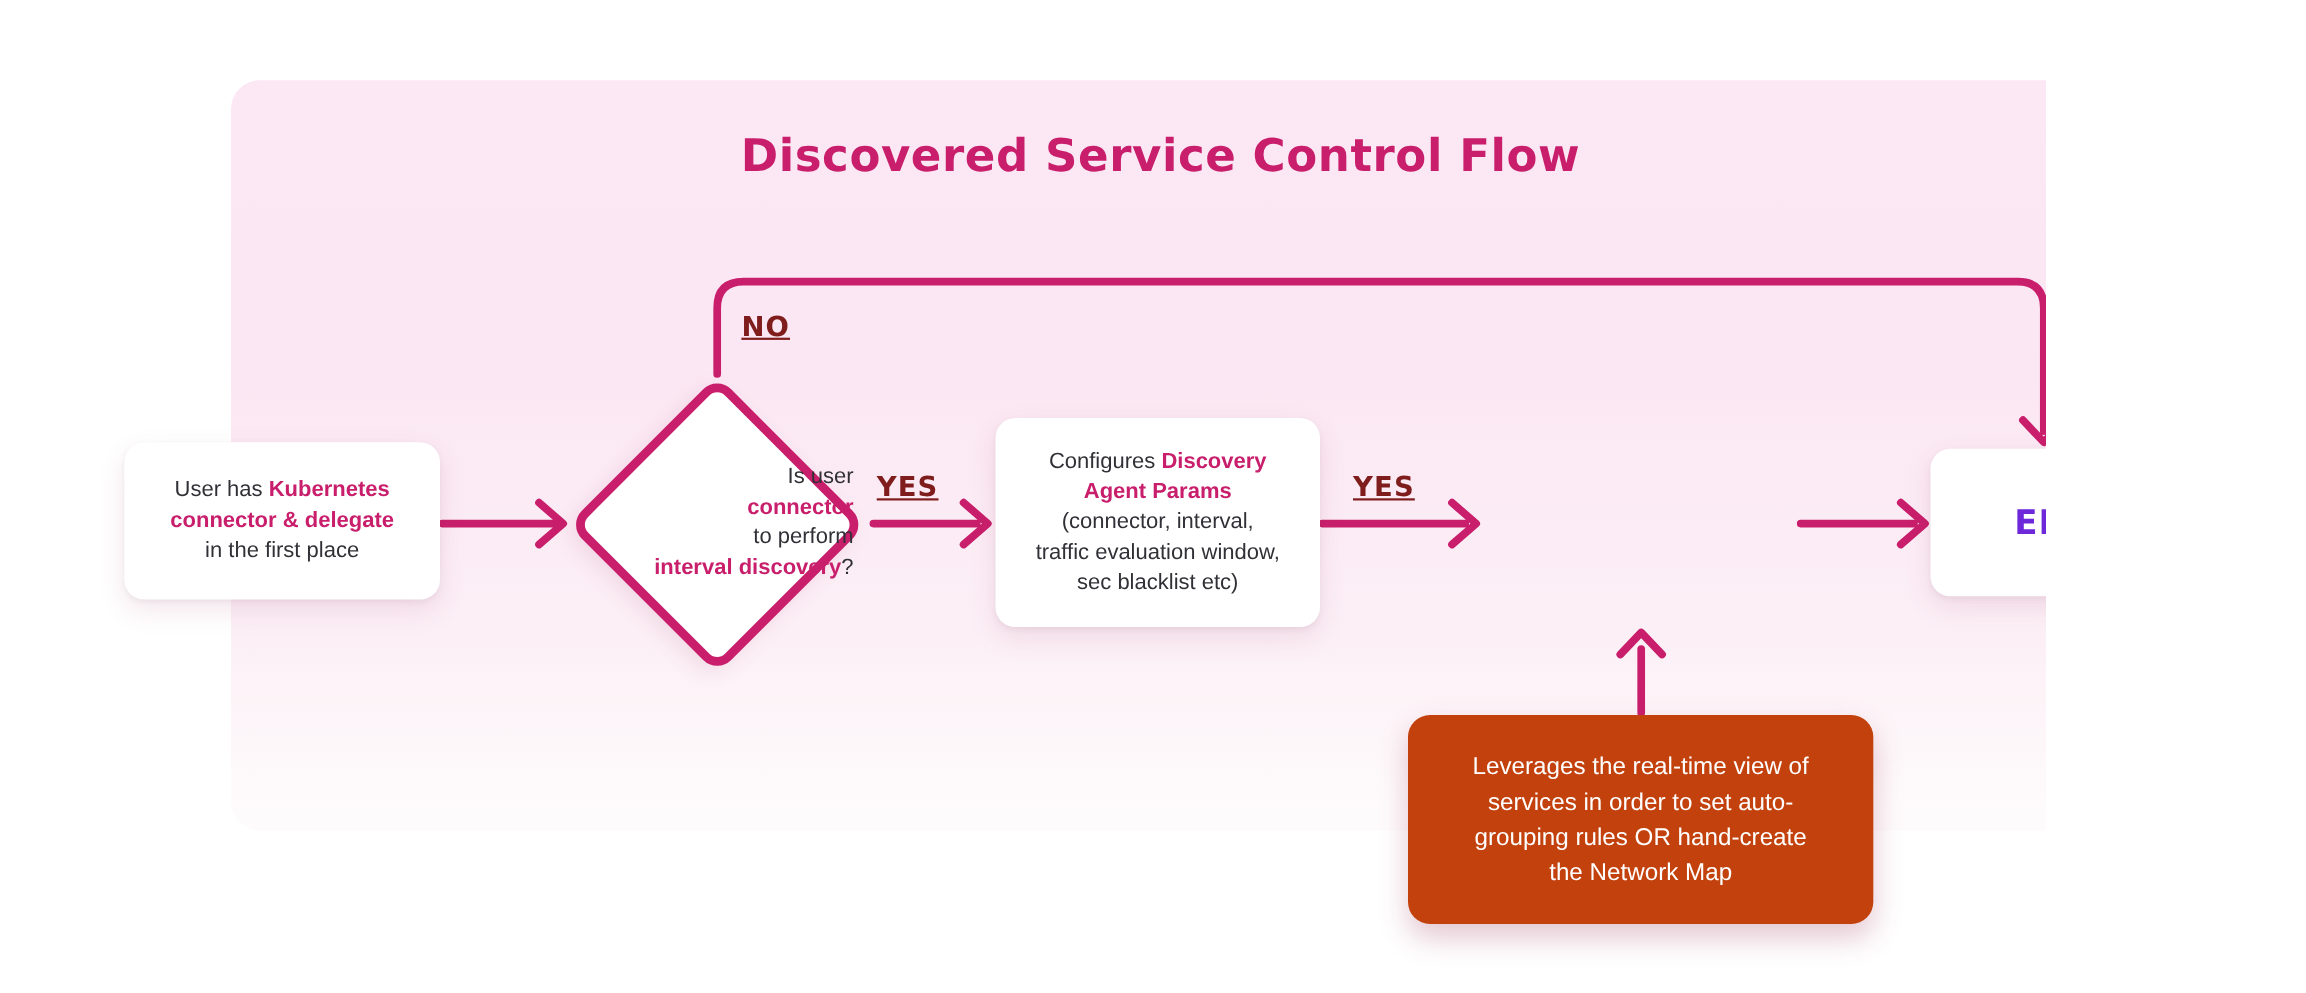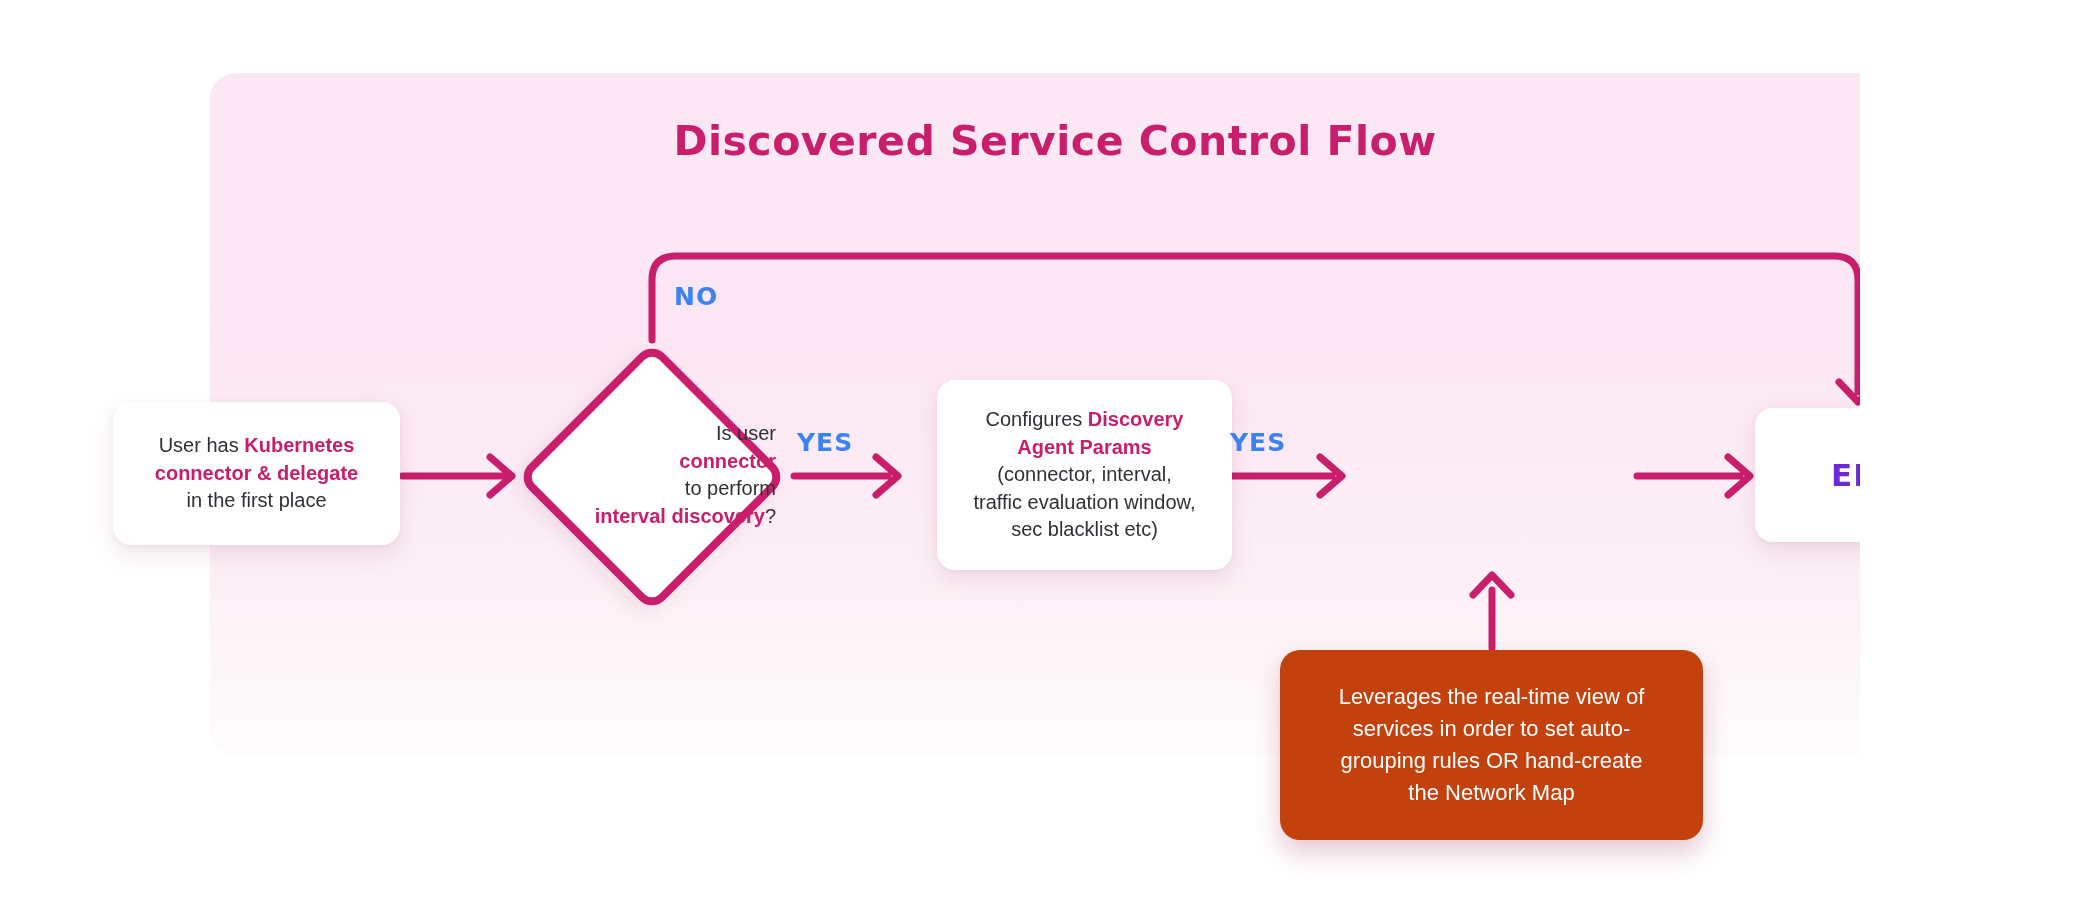--- a/index.html
+++ b/index.html
@@ -36,22 +36,23 @@
     background:#ffffff;border:8px solid #c81e6b;border-radius:18px;
     transform:rotate(45deg);box-sizing:border-box;
     box-shadow:0 8px 18px rgba(170,70,115,.12);
   }
   .diamond-text{
     position:absolute;left:528px;top:420px;width:248px;
     text-align:right;color:#303036;font-size:20px;line-height:1.38;
   }
 
   .edge-label{
-    position:absolute;color:#3b82f6;font-weight:800;font-size:25px;letter-spacing:1px;
+    position:absolute;color:#7f1d1d;font-weight:800;font-size:25px;letter-spacing:1px;
     font-family:"DejaVu Sans",sans-serif;
+    text-decoration:underline;
   }
 
   .end-text{color:#6d28d9;font-weight:800;font-size:31px;letter-spacing:1px;
     font-family:"DejaVu Sans",sans-serif;}
 
   .annotation{
     position:absolute;left:1280px;top:650px;width:423px;height:190px;
     background:#c2410c;border-radius:20px;
     box-shadow:0 12px 26px rgba(158,58,88,.28);
     display:flex;align-items:center;justify-content:center;
@@ -88,21 +89,21 @@
     <div class="diamond-text node-text"><span>Is user
 </span><span class="em">connector</span><span>
 to perform
 </span><span class="em">interval discovery</span><span>?</span></div>
   </div>
 
   <div class="edge-label" style="left:674px;top:282px;">NO</div>
 
   <div class="edge-label" style="left:797px;top:428px;">YES</div>
 
-  <div class="node" style="left:905px;top:380px;width:295px;height:190px;margin-left:32px;">
+  <div class="node" style="left:905px;top:380px;width:295px;height:190px;">
     <div class="node-text"><span>Configures </span><span class="em">Discovery
 Agent Params</span><span>
 (connector, interval,
 traffic evaluation window,
 sec blacklist etc)</span></div>
   </div>
 
   <div class="edge-label" style="left:1230px;top:428px;">YES</div>
 
 

